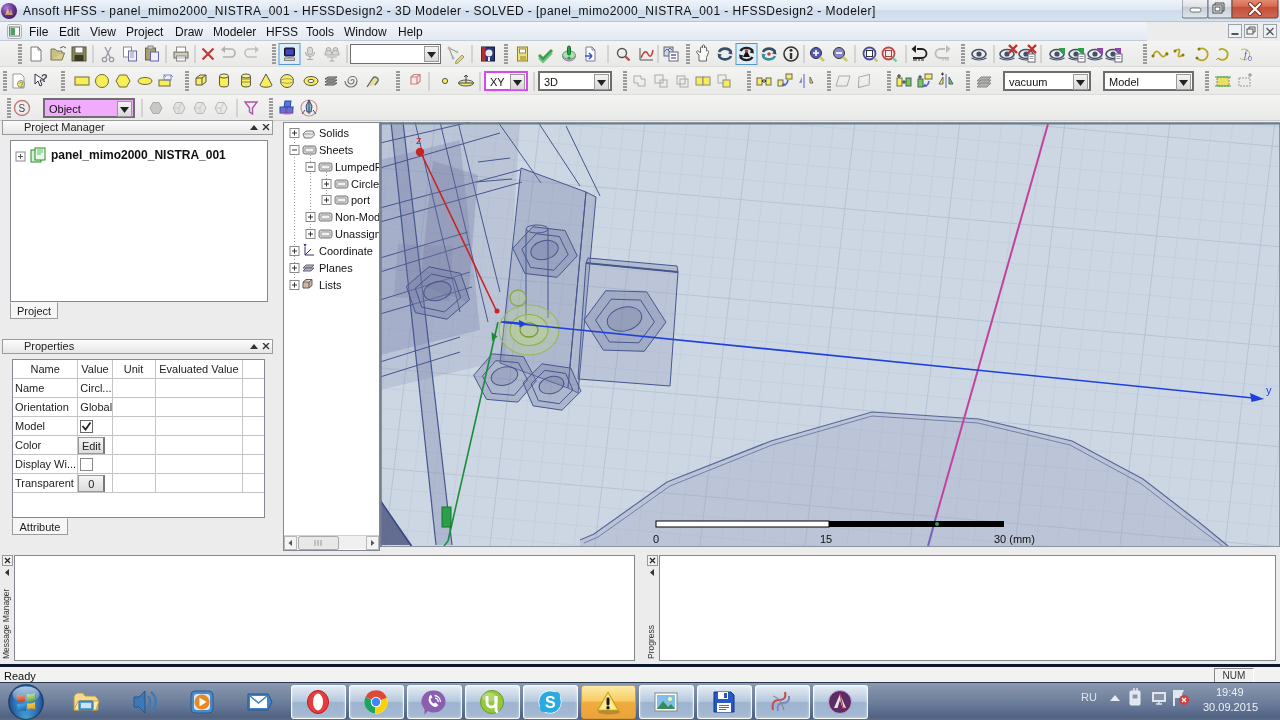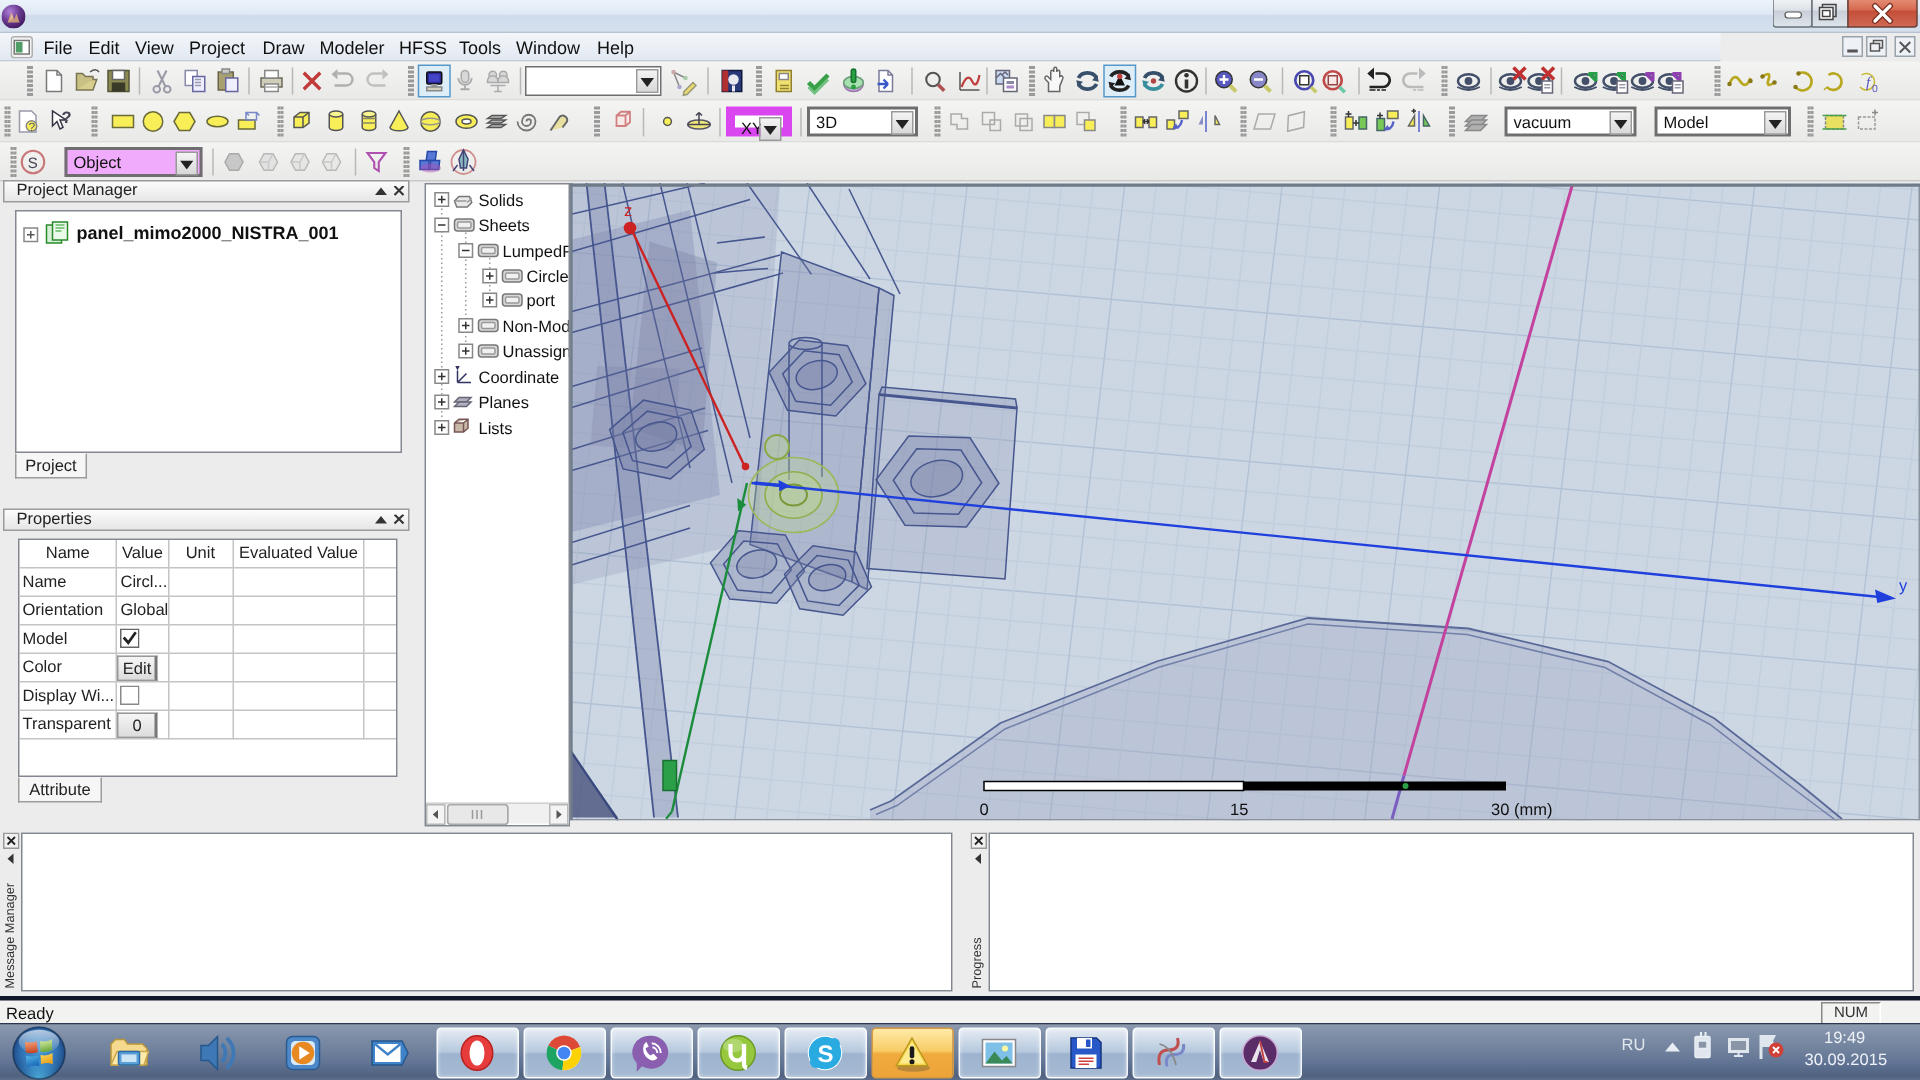--- a/index.html
+++ b/index.html
@@ -6,21 +6,21 @@
 .abs{position:absolute}
 body{position:relative;background:#ececec}
 #titlebar{position:absolute;left:0;top:0;width:1280px;height:22px;
  background:linear-gradient(180deg,#edf3fa 0%,#dfe8f4 45%,#cedbeb 50%,#d6e1ef 100%);
  border-bottom:1px solid #b7c3d1;font-size:12px;color:#111}
 #menubar{position:absolute;left:0;top:22px;width:1147px;height:19px;
  background:linear-gradient(180deg,#f3f6fa,#e2e9f2);border-bottom:1px solid #c3cbd6;font-size:12px;color:#111}
 .mi{position:absolute;top:3px}
 .tbrow{position:absolute;left:0;width:1280px;background:linear-gradient(180deg,#f4f4f2,#e9eae8);border-bottom:1px solid #dcdcda}
 #pm,#props{position:absolute;background:#ececec}
-.ptitle{position:absolute;left:0;top:0;width:100%;height:14px;background:linear-gradient(180deg,#fcfcfc,#e6e6e6);border:1px solid #9b9b9b;font-size:11px;color:#222;line-height:13px;padding-left:8px}
+.ptitle{position:absolute;left:0;top:0;width:100%;height:14px;background:linear-gradient(180deg,#fcfcfc,#e6e6e6);border:1px solid #9b9b9b;font-size:11px;color:#222;line-height:13px;padding-left:21px}
 .whitebox{position:absolute;background:#fff;border:1px solid #828790}
 .tab{position:absolute;background:#f6f6f6;border:1px solid #9b9b9b;border-top:1px solid #f6f6f6;font-size:11px;color:#222;text-align:center}
 table.props{border-collapse:collapse;table-layout:fixed;font-size:11px;color:#222}
 table.props td,table.props th{border:1px solid #c4c4c4;padding:0 2px;height:19px;font-weight:normal;overflow:hidden;white-space:nowrap}
 #status{position:absolute;left:0;top:664px;width:1280px;height:18px;background:#f2f2f1;border-top:3px solid #0f172a;font-size:11px;color:#111}
 #taskbar{position:absolute;left:0;top:682px;width:1280px;height:38px;
  background:linear-gradient(180deg,#8c9ab0 0%,#7d8da6 22%,#71829d 45%,#617394 70%,#50627f 92%,#5d6e8a 100%);
  border-top:1px solid #2a3850}
 .tbtn{position:absolute;top:2px;width:55px;height:34px;border-radius:3px}
 .framed{background:linear-gradient(180deg,rgba(245,250,255,.85),rgba(205,224,243,.75) 48%,rgba(178,202,229,.7) 52%,rgba(196,216,238,.75));border:1px solid rgba(252,254,255,.9);box-shadow:inset 0 0 3px rgba(255,255,255,.5)}
@@ -33,20 +33,21 @@
         <radialGradient id="ti" cx="0.35" cy="0.3" r="0.8">
           <stop offset="0" stop-color="#b07fd8"></stop>
           <stop offset="0.5" stop-color="#6a3a92"></stop>
           <stop offset="1" stop-color="#3a1456"></stop>
         </radialGradient>
       </defs>
       <circle cx="8" cy="8" r="8" fill="url(#ti)"></circle>
       <path d="M4 12 L6.5 5 L8.5 10 L10 6 L12 12 Z" fill="#d8a878" opacity="0.85"></path>
       <path d="M5 11 L7 6 L8 9" fill="#f0d0a0" opacity="0.6"></path>
     </svg>
+<div class="abs" style="left:23px;top:4px;white-space:nowrap;letter-spacing:0.45px">Ansoft HFSS - panel_mimo2000_NISTRA_001 - HFSSDesign2 - 3D Modeler - SOLVED - [panel_mimo2000_NISTRA_001 - HFSSDesign2 - Modeler]</div>
 <svg class="abs" style="left:1182px;top:0" width="98" height="19">
 <defs>
         <linearGradient id="gb" x1="0" y1="0" x2="0" y2="1">
           <stop offset="0" stop-color="#f8f9fa"></stop>
           <stop offset=".45" stop-color="#dde2e8"></stop>
           <stop offset=".5" stop-color="#c8cfd8"></stop>
           <stop offset="1" stop-color="#dfe5ec"></stop>
         </linearGradient>
 <linearGradient id="gr" x1="0" y1="0" x2="0" y2="1">
           <stop offset="0" stop-color="#e89a82"></stop>
@@ -743,21 +744,21 @@
     <rect x="1207" y="22" width="2" height="2" fill="#9a9a9a"></rect>
     <g transform="translate(1223,14)">
       <rect x="-6" y="-4" width="12" height="9" fill="#e8e060" stroke="#888" stroke-dasharray="2 1"></rect>
       <path d="M-8 -4 h16 M-8 5 h16" stroke="#48a048"></path>
     </g>
     <g transform="translate(1245,14)">
       <rect x="-6" y="-3" width="11" height="8" fill="none" stroke="#999" stroke-dasharray="2 1"></rect>
       <path d="M3 -6 h4 M5 -8 v4" stroke="#888"></path>
     </g>
   </svg>
-<div class="abs" style="left:484px;top:71px;width:44px;height:20px;background:#fff;border:6px solid #d946ef">
+<div class="abs" style="left:484px;top:71px;width:44px;height:20px;background:#fff;border:2px solid #d946ef">
     <div class="abs" style="left:4px;top:3px;font-size:11px;color:#111">XY</div>
     <div class="abs" style="right:1px;top:1px;width:15px;height:16px;background:linear-gradient(180deg,#f4f4f4,#d8d8d8);border:1px solid #999"></div>
     <svg class="abs" style="right:4px;top:7px" width="9" height="6">
       <path d="M0 0 h9 l-4.5 6 z" fill="#222"></path>
     </svg>
   </div>
 <div class="abs" style="left:538px;top:71px;width:74px;height:20px;background:#fff;border:2px solid #6e6e6e">
     <div class="abs" style="left:4px;top:3px;font-size:11px;color:#111">3D</div>
     <div class="abs" style="right:1px;top:1px;width:15px;height:16px;background:linear-gradient(180deg,#f4f4f4,#d8d8d8);border:1px solid #999"></div>
     <svg class="abs" style="right:4px;top:7px" width="9" height="6">

